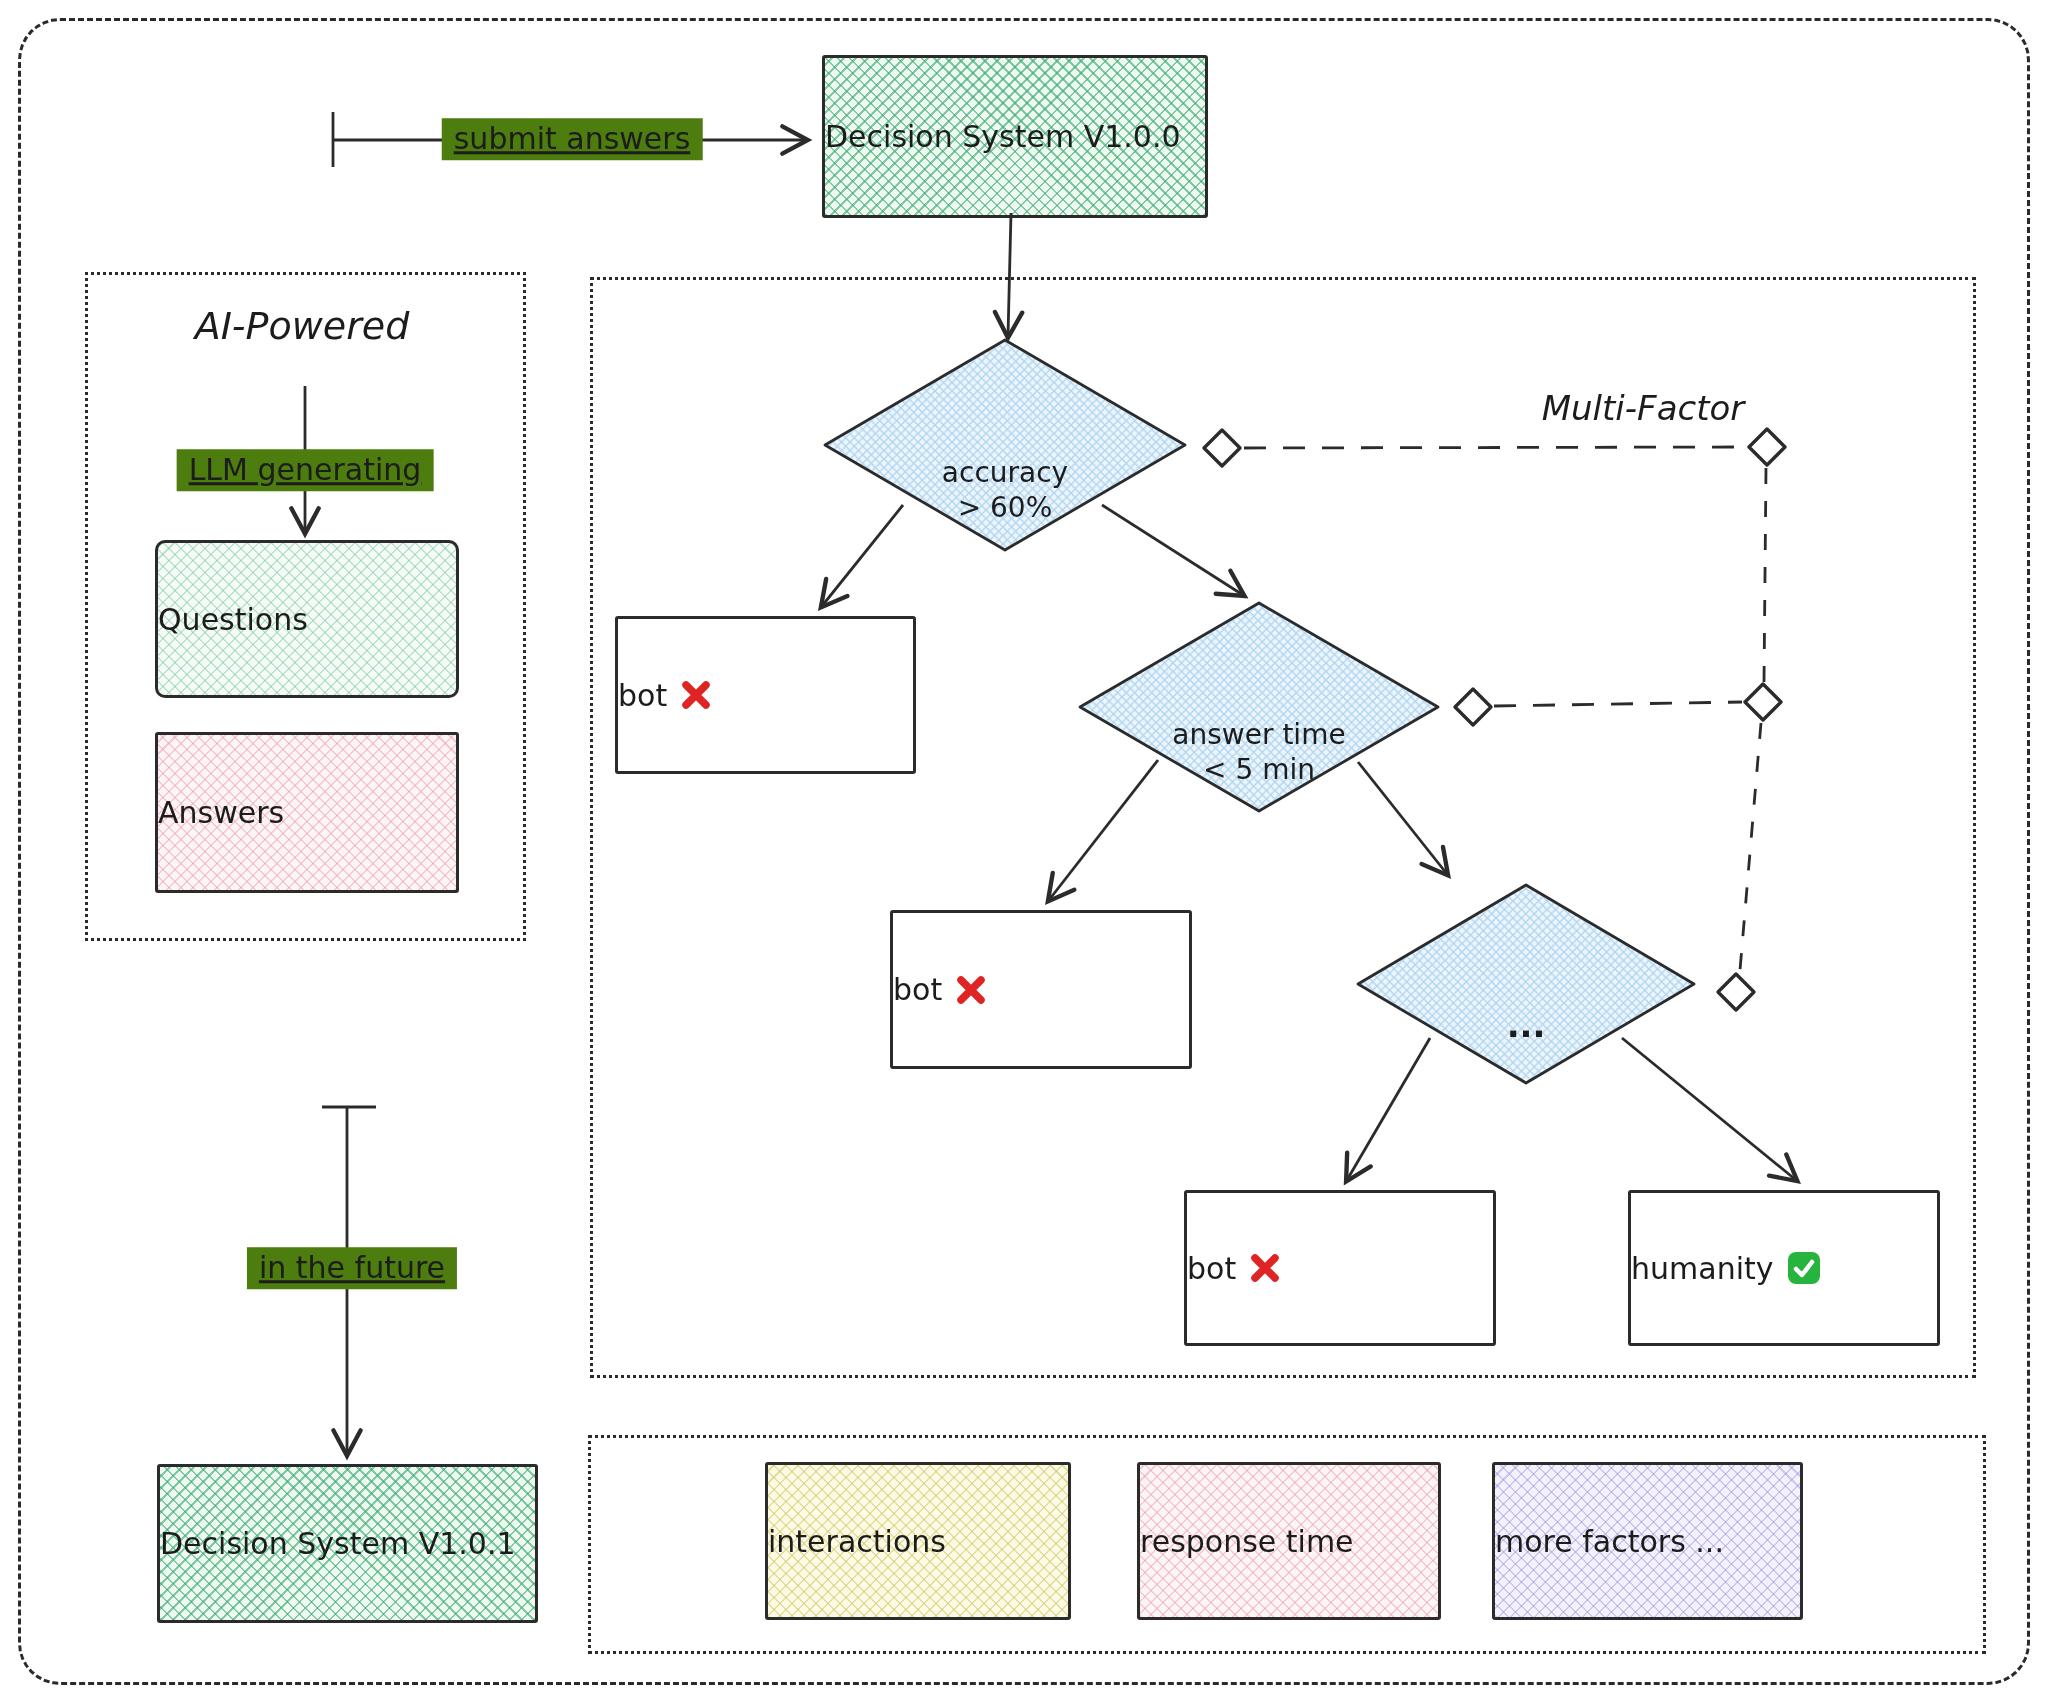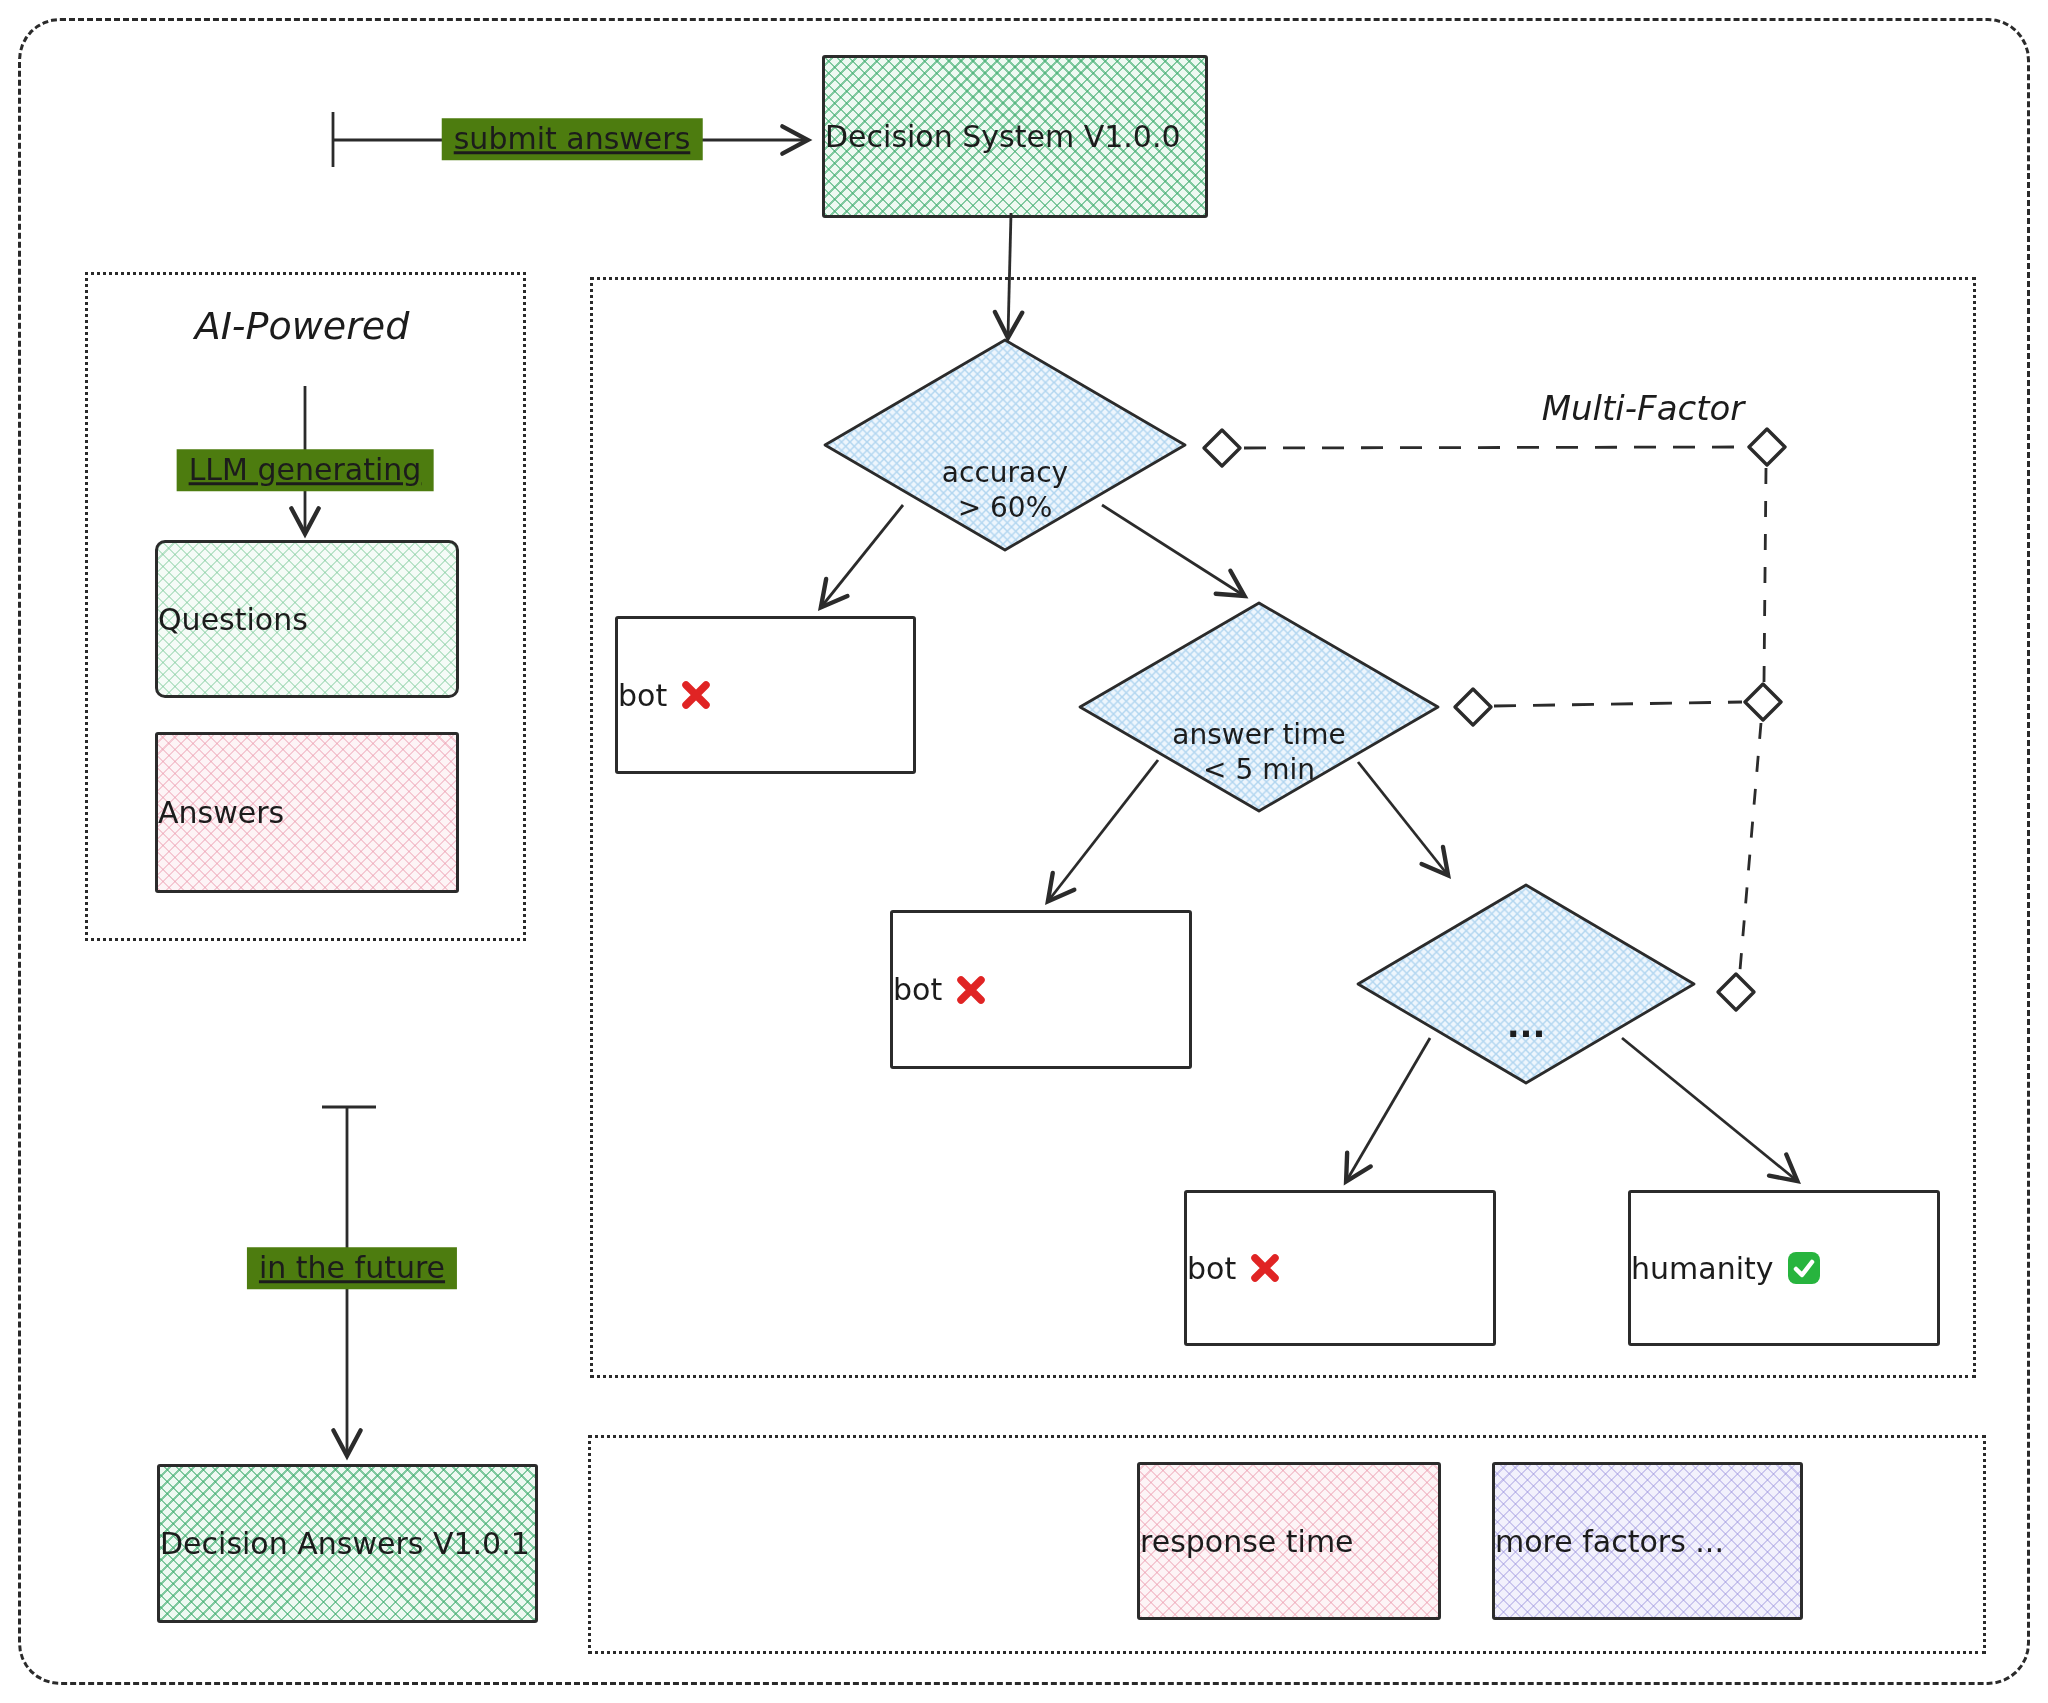--- a/index.html
+++ b/index.html
@@ -103,23 +103,26 @@
     <span>humanity</span>
     <span class="icon">
       <svg width="36" height="36" viewBox="0 0 36 36">
         <rect x="2" y="2" width="32" height="32" rx="8" fill="#27b43e"></rect>
         <path d="M10 19 L16 25 L26 12" stroke="#ffffff" stroke-width="4.5" stroke-linecap="round" stroke-linejoin="round" fill="none"></path>
       </svg>
     </span>
   </div>
 
   <div class="box hatch-green-strong" style="left:157px;top:1464px;width:375px;height:153px;">
-    <span>Decision Answers V1.0.1</span>
-  </div>
-
+    <span>Decision System V1.0.1</span>
+  </div>
+
+  <div class="box hatch-yellow" style="left:765px;top:1462px;width:300px;height:152px;">
+    <span>interactions</span>
+  </div>
 
   <div class="box hatch-pink" style="left:1137px;top:1462px;width:298px;height:152px;">
     <span>response time</span>
   </div>
 
   <div class="box hatch-lavender" style="left:1492px;top:1462px;width:305px;height:152px;">
     <span>more factors ...</span>
   </div>
 
   <svg class="wires" width="2048" height="1703" viewBox="0 0 2048 1703">

